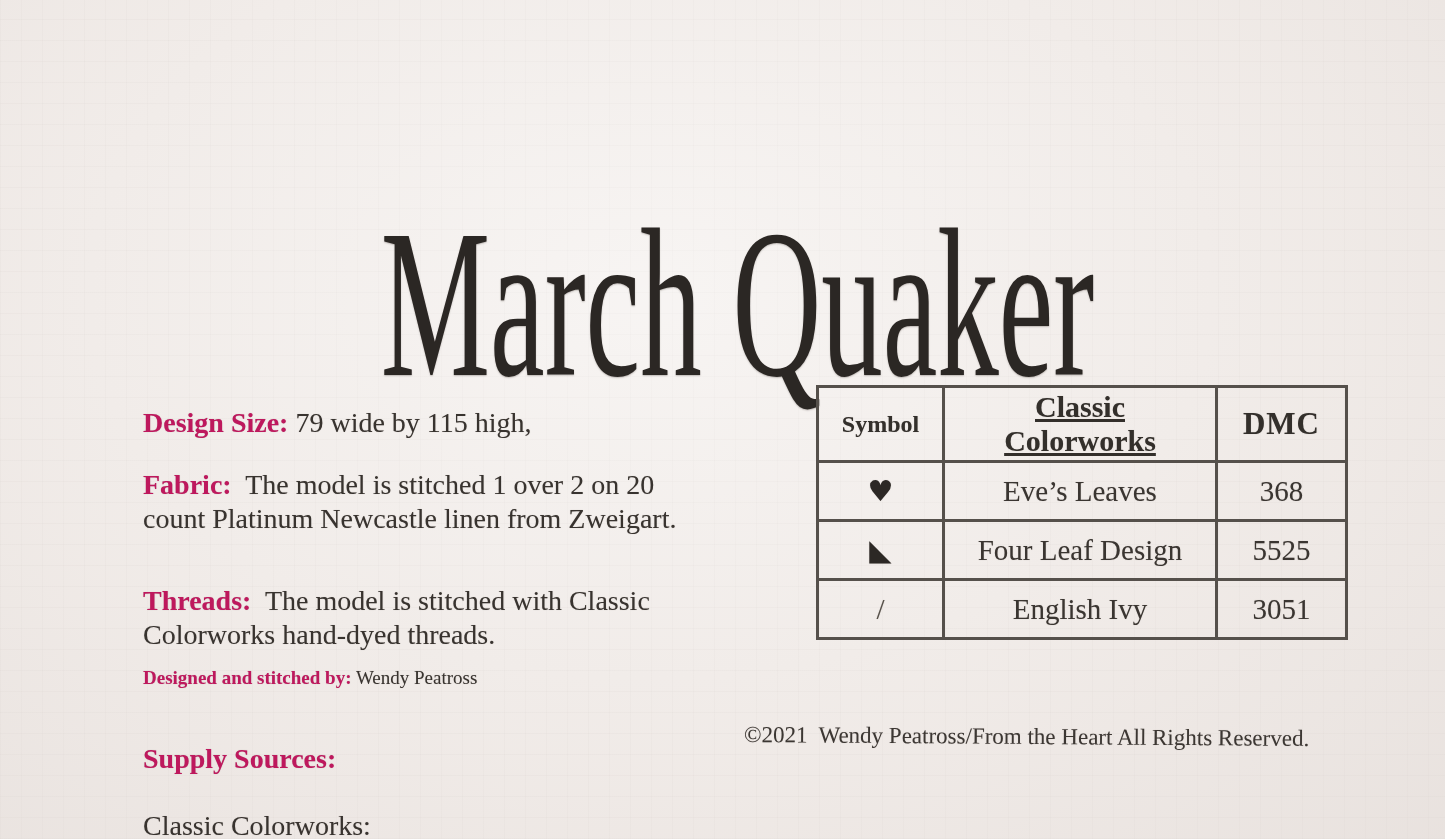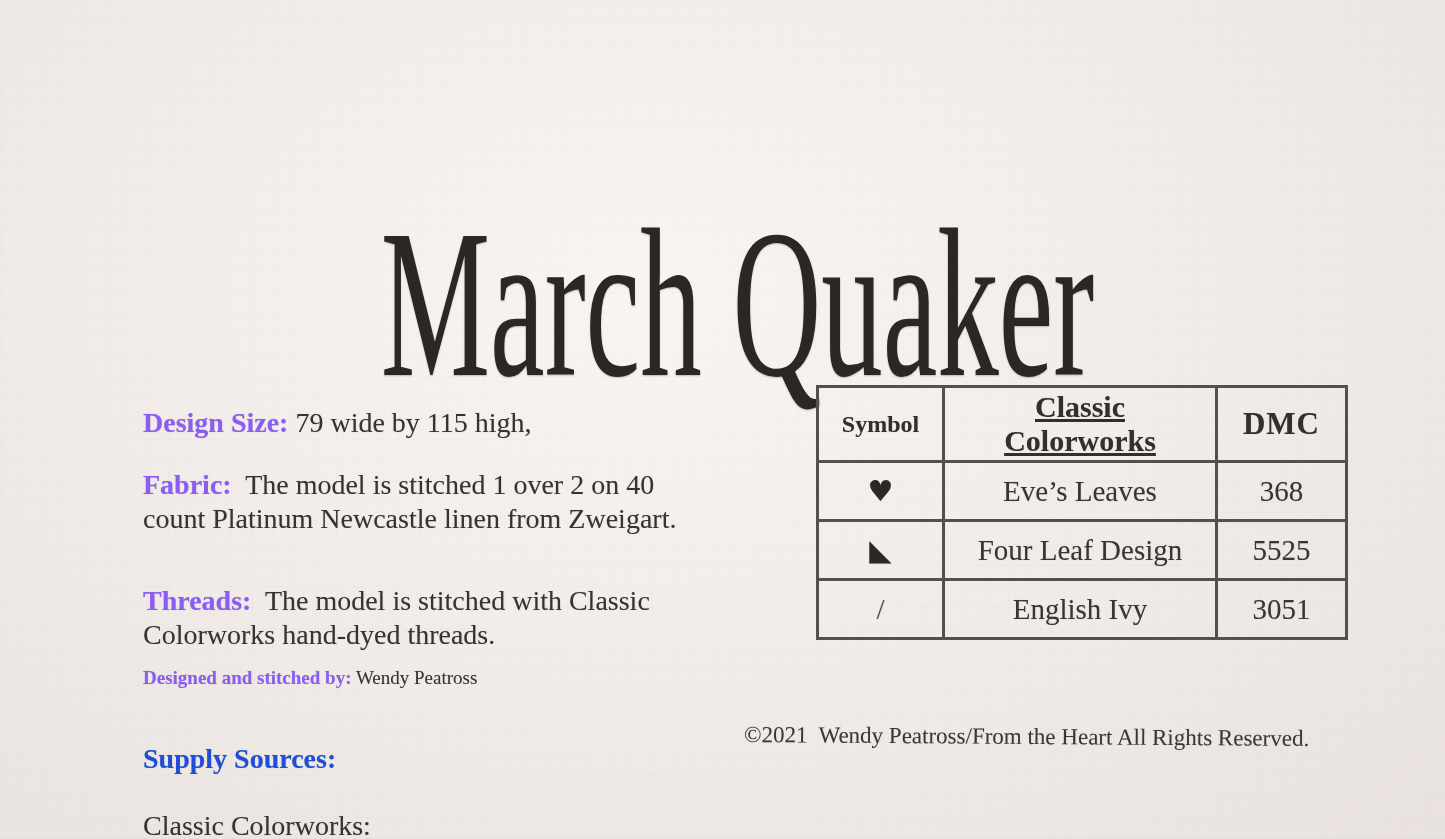--- a/index.html
+++ b/index.html
@@ -38,28 +38,28 @@
 
   .para {
     position: absolute;
     left: 143px;
     width: 553px;
     font-size: 28px;
     line-height: 1.2;
     color: #38332f;
     text-shadow: 0 0 1px rgba(70,62,56,0.25);
   }
-  .para .lbl { font-weight: bold; color: #8b5cf6; }
+  .para .lbl { font-weight: bold; color: #be185d; }
   .para .txt { white-space: pre-wrap; }
 
   .p-design   { top: 378px; }
   .p-fabric   { top: 440px; }
   .p-threads  { top: 556px; }
   .p-designed { top: 648px; font-size: 19px; }
-  .p-supply   { top: 714px; font-weight: bold; color: #1d4ed8; }
+  .p-supply   { top: 714px; font-weight: bold; color: #be185d; }
   .p-source   { top: 781px; }
 
   .thread-table {
     position: absolute;
     left: 816px;
     top: 385px;
     border-collapse: collapse;
     color: #3a3531;
     text-shadow: 0 0 1px rgba(70,62,56,0.25);
   }
@@ -95,21 +95,21 @@
     text-shadow: 0 0 1px rgba(70,62,56,0.2);
   }
 </style>
 </head>
 <body>
 
 <h1 class="page-title">March Quaker</h1>
 
 <p class="para p-design"><span class="lbl">Design Size:</span><span class="txt"> 79 wide by 115 high,</span></p>
 
-<p class="para p-fabric"><span class="lbl">Fabric:</span><span class="txt">  The model is stitched 1 over 2 on 40 count Platinum Newcastle linen from Zweigart.</span></p>
+<p class="para p-fabric"><span class="lbl">Fabric:</span><span class="txt">  The model is stitched 1 over 2 on 20 count Platinum Newcastle linen from Zweigart.</span></p>
 
 <p class="para p-threads"><span class="lbl">Threads:</span><span class="txt">  The model is stitched with Classic Colorworks hand-dyed threads.</span></p>
 
 <p class="para p-designed"><span class="lbl">Designed and stitched by:</span><span class="txt"> Wendy Peatross</span></p>
 
 <p class="para p-supply">Supply Sources:</p>
 
 <p class="para p-source">Classic Colorworks:</p>
 
 <table class="thread-table">

